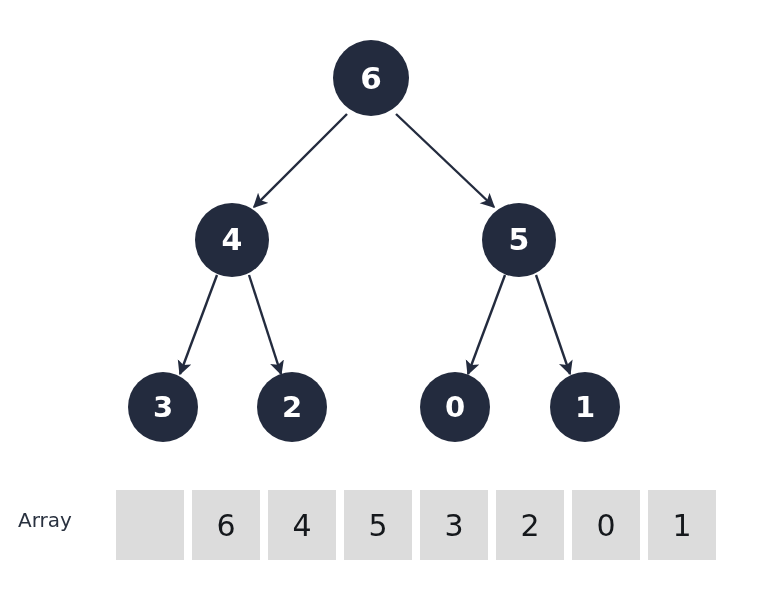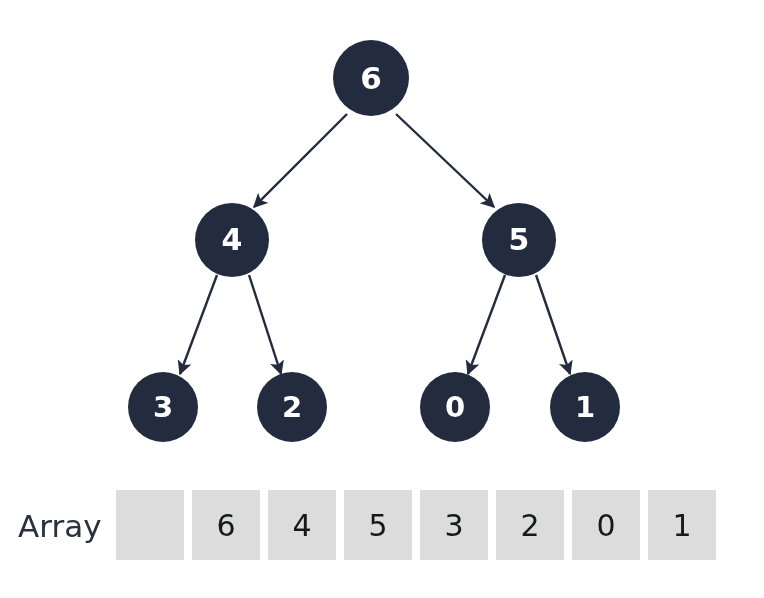--- a/index.html
+++ b/index.html
@@ -54,21 +54,21 @@
     position: absolute;
     left: 0;
     top: 490px;
     width: 764px;
     height: 72px;
   }
   #array-label {
     position: absolute;
     left: 18px;
     top: 508px;
-    font-size: 31px;
+    font-size: 20px;
     color: #29313f;
     font-family: "DejaVu Sans", "Liberation Sans", sans-serif;
     letter-spacing: 0px;
     white-space: nowrap;
   }
   .array-cell {
     position: absolute;
     top: 0;
     width: 68px;
     height: 70px;

